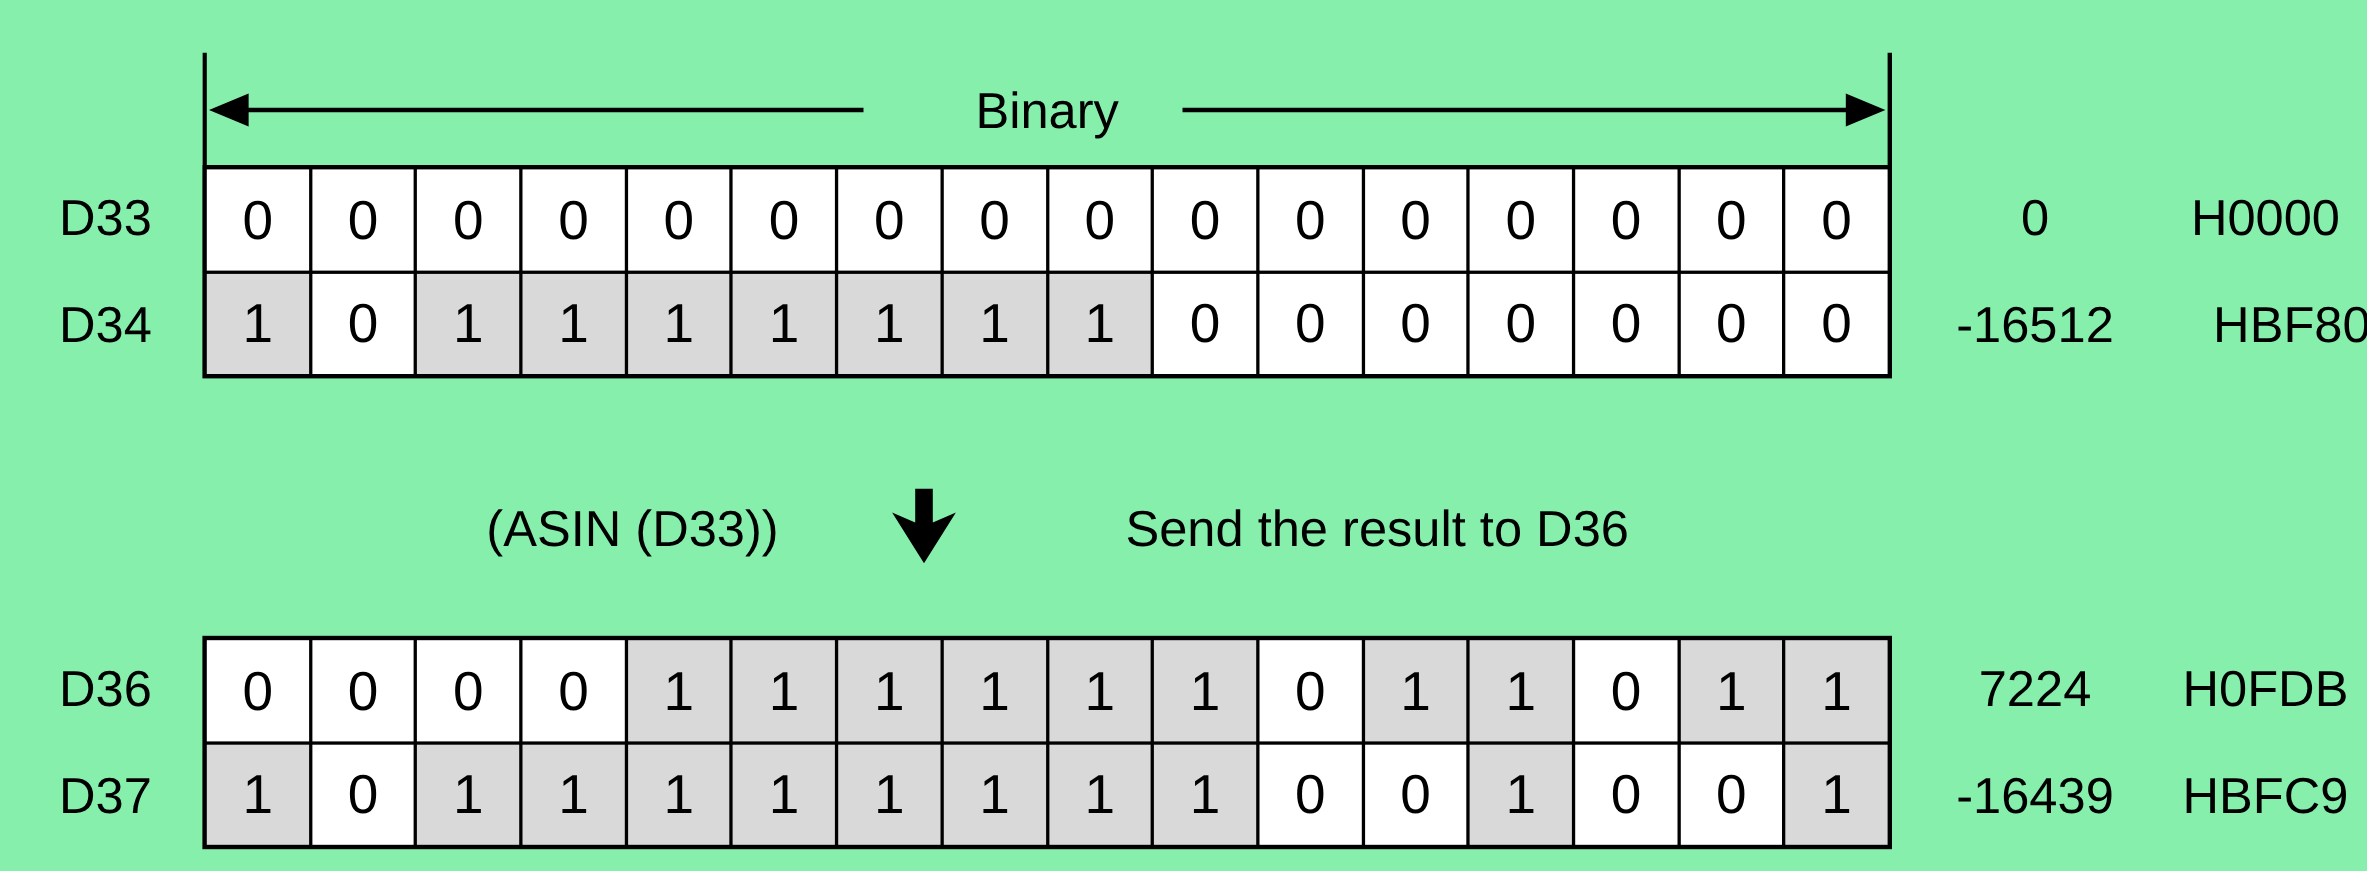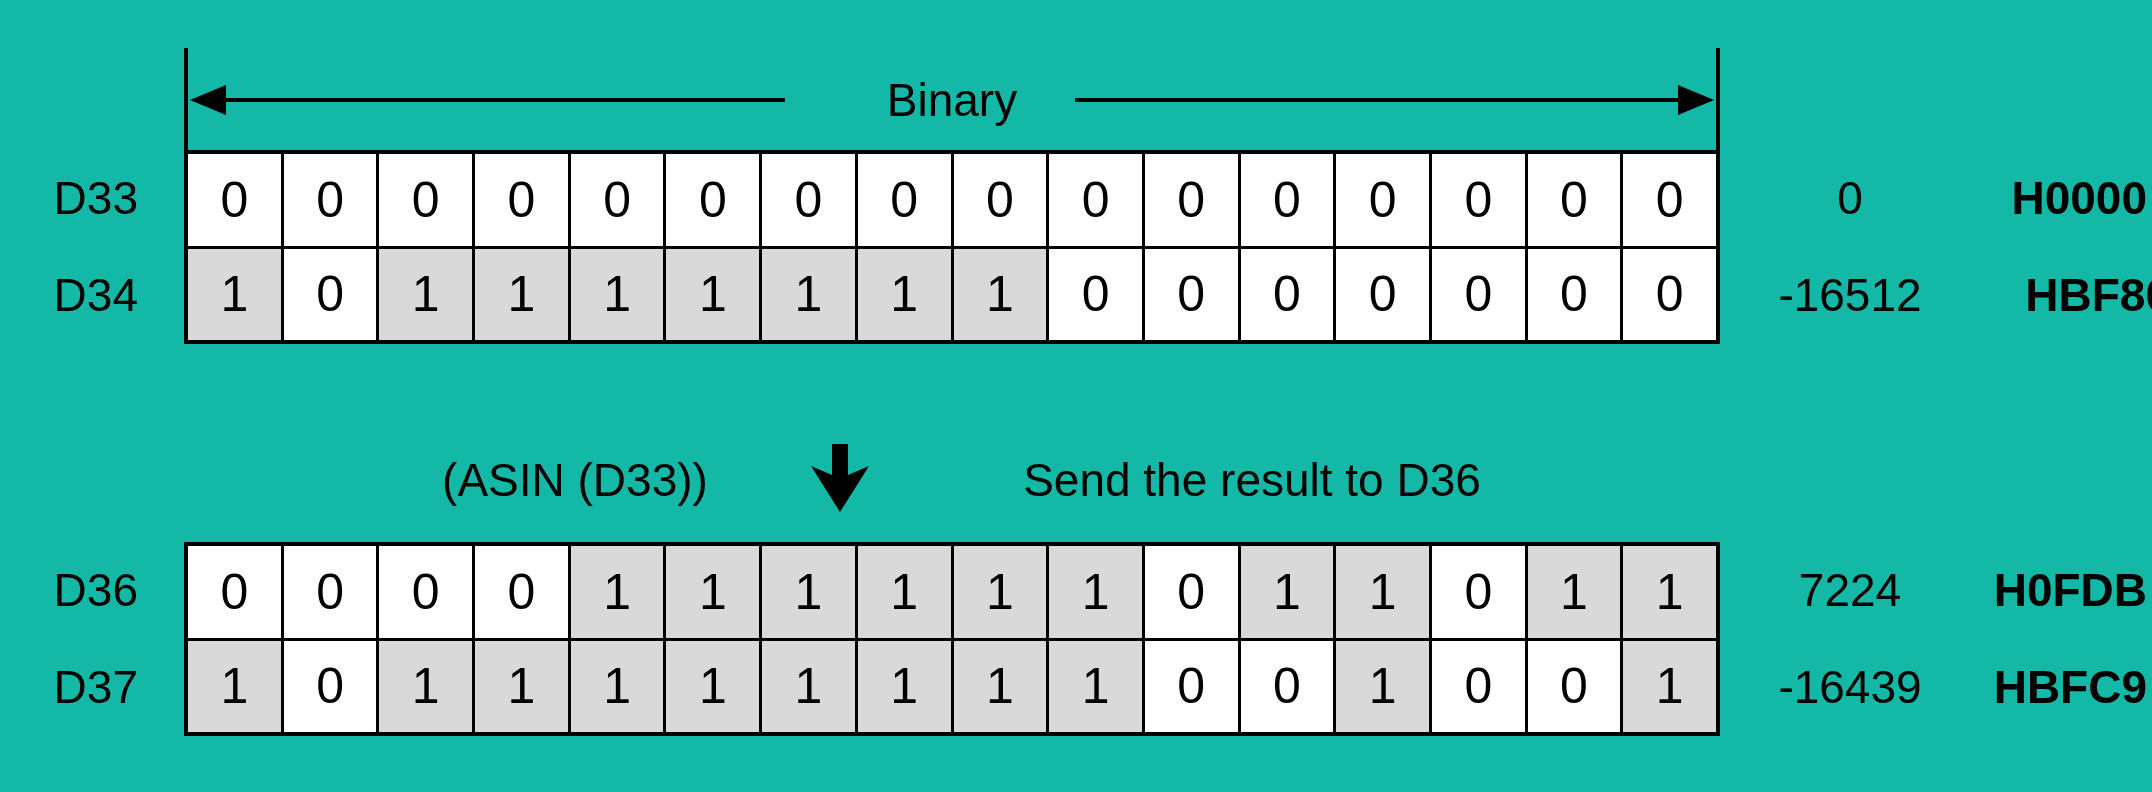--- a/index.html
+++ b/index.html
@@ -1,38 +1,38 @@
 <!DOCTYPE html>
 <html><head>
 <meta charset="utf-8">
 <style>
   html,body{margin:0;padding:0;background:#fff;}
   .canvas{
-    position:relative;width:2152px;height:792px;background:#14b8a6;
+    position:relative;width:2152px;height:792px;background:#86efac;
     font-family:"Liberation Sans",sans-serif;color:#000;overflow:hidden;
   }
   
   .reg-table{position:absolute;left:184px;width:1536px;height:194px;}
   #table-top{top:150px;border-radius:21px;}
-  #table-bottom{top:542px;border-radius:22px;}
+  #table-bottom{top:578px;border-radius:22px;}
   .grid{
     position:absolute;left:0;top:0;width:100%;height:100%;
     background:#000;display:grid;
     grid-template-columns:repeat(16,1fr);grid-template-rows:1fr 1fr;
     padding:4px;gap:3px;box-sizing:border-box;
   }
   .cell{
     background:#ffffff;display:flex;align-items:center;justify-content:center;
     font-size:50px;line-height:1;
   }
   .cell.on{background:#d9d9d9;}
   .side{position:absolute;height:97px;line-height:97px;font-size:46px;white-space:nowrap;}
   .side.label{left:-196px;width:150px;text-align:right;}
   .side.dec{left:1566px;width:200px;text-align:center;}
-  .side.hex{left:1788px;width:175px;text-align:right;font-weight:bold;}
+  .side.hex{left:1788px;width:175px;text-align:center;}
   
   .binary-svg{position:absolute;left:184px;top:40px;}
   .binary-label{
     position:absolute;left:832px;top:72px;width:240px;height:56px;
     line-height:56px;text-align:center;font-size:46px;
   }
   
   .op-expression{
     position:absolute;left:400px;top:448px;width:350px;height:64px;
     line-height:64px;text-align:center;font-size:46px;white-space:nowrap;

